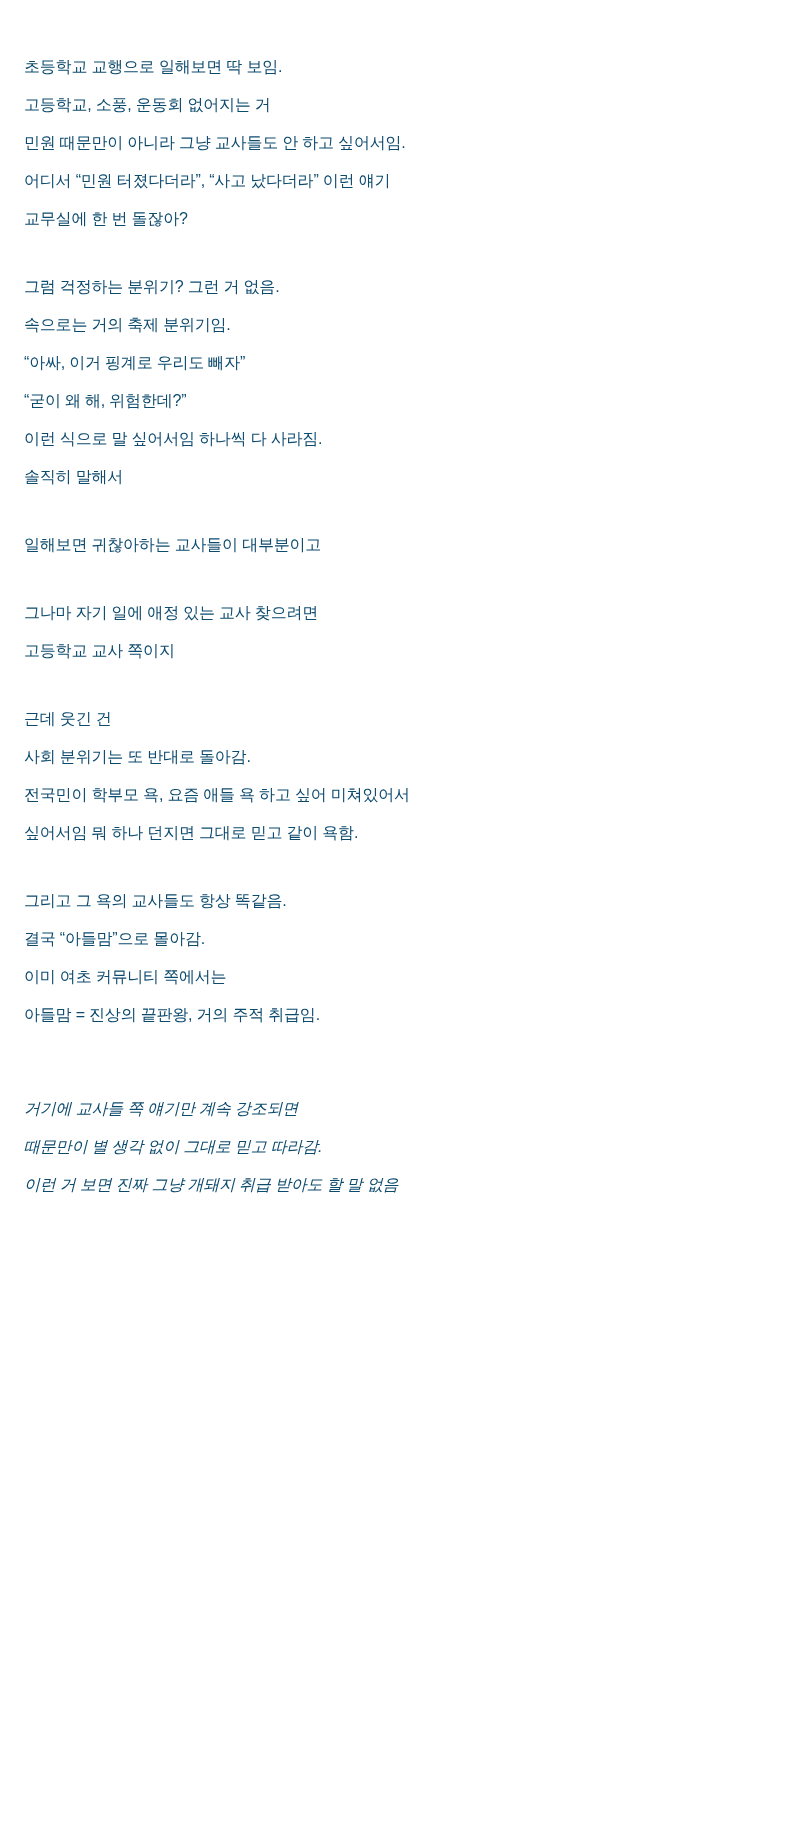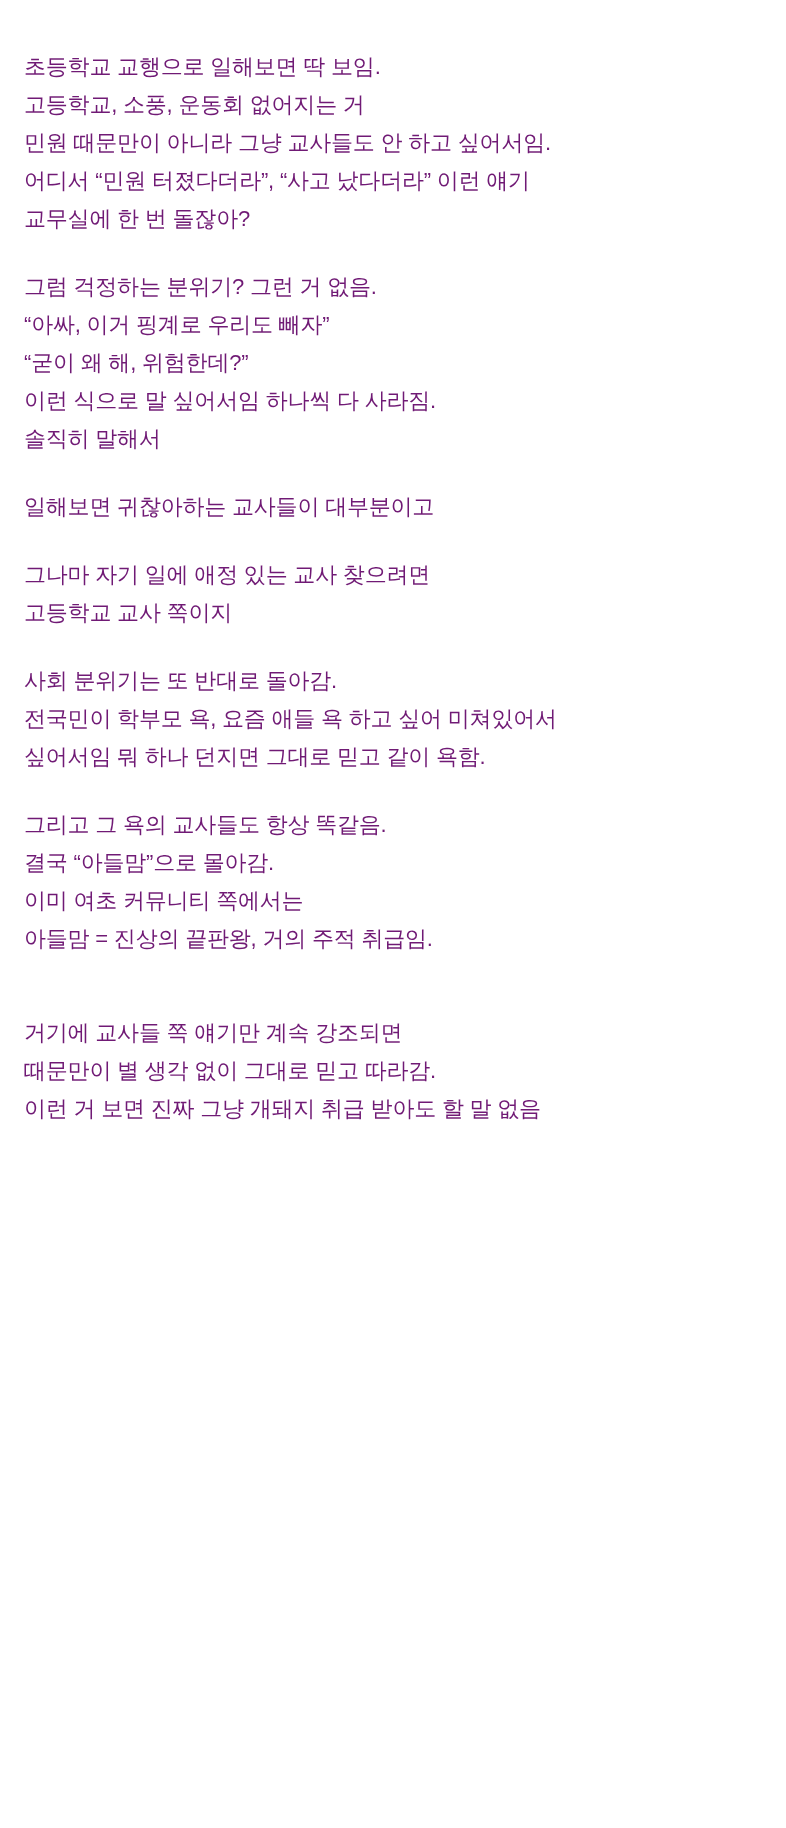--- a/index.html
+++ b/index.html
@@ -18,64 +18,67 @@
     min-height: 1828px;
     box-sizing: border-box;
     padding: 48px 24px 40px 24px;
     background: #ffffff;
   }
   .block {
     margin: 0 0 30px 0;
   }
   .block:last-child {
     margin-bottom: 0;
+    font-style: italic;
   }
   .line {
-    font-size: 22px;
+    font-size: 16px;
     line-height: 38px;
     letter-spacing: -0.2px;
     white-space: pre-wrap;
     word-break: keep-all;
-    color: #701a75;
+    color: #0c4a6e;
   }
   .spacer-lg {
     height: 26px;
   }
 </style>
 </head>
 <body>
 
 <div class="page">
 
   <div class="block">
     <div class="line">초등학교 교행으로 일해보면 딱 보임.</div>
     <div class="line">고등학교, 소풍, 운동회 없어지는 거</div>
     <div class="line">민원 때문만이 아니라 그냥 교사들도 안 하고 싶어서임.</div>
     <div class="line">어디서 “민원 터졌다더라”, “사고 났다더라” 이런 얘기</div>
     <div class="line">교무실에 한 번 돌잖아?</div>
   </div>
 
   <div class="block">
     <div class="line">그럼 걱정하는 분위기? 그런 거 없음.</div>
+    <div class="line">속으로는 거의 축제 분위기임.</div>
     <div class="line">“아싸, 이거 핑계로 우리도 빼자”</div>
     <div class="line">“굳이 왜 해, 위험한데?”</div>
     <div class="line">이런 식으로 말 싶어서임 하나씩 다 사라짐.</div>
     <div class="line">솔직히 말해서</div>
   </div>
 
   <div class="block">
     <div class="line">일해보면 귀찮아하는 교사들이 대부분이고</div>
   </div>
 
   <div class="block">
     <div class="line">그나마 자기 일에 애정 있는 교사 찾으려면</div>
     <div class="line">고등학교 교사 쪽이지</div>
   </div>
 
   <div class="block">
+    <div class="line">근데 웃긴 건</div>
     <div class="line">사회 분위기는 또 반대로 돌아감.</div>
     <div class="line">전국민이 학부모 욕, 요즘 애들 욕 하고 싶어 미쳐있어서</div>
     <div class="line">싶어서임 뭐 하나 던지면 그대로 믿고 같이 욕함.</div>
   </div>
 
   <div class="block">
     <div class="line">그리고 그 욕의 교사들도 항상 똑같음.</div>
     <div class="line">결국 “아들맘”으로 몰아감.</div>
     <div class="line">이미 여초 커뮤니티 쪽에서는</div>
     <div class="line">아들맘 = 진상의 끝판왕, 거의 주적 취급임.</div>

